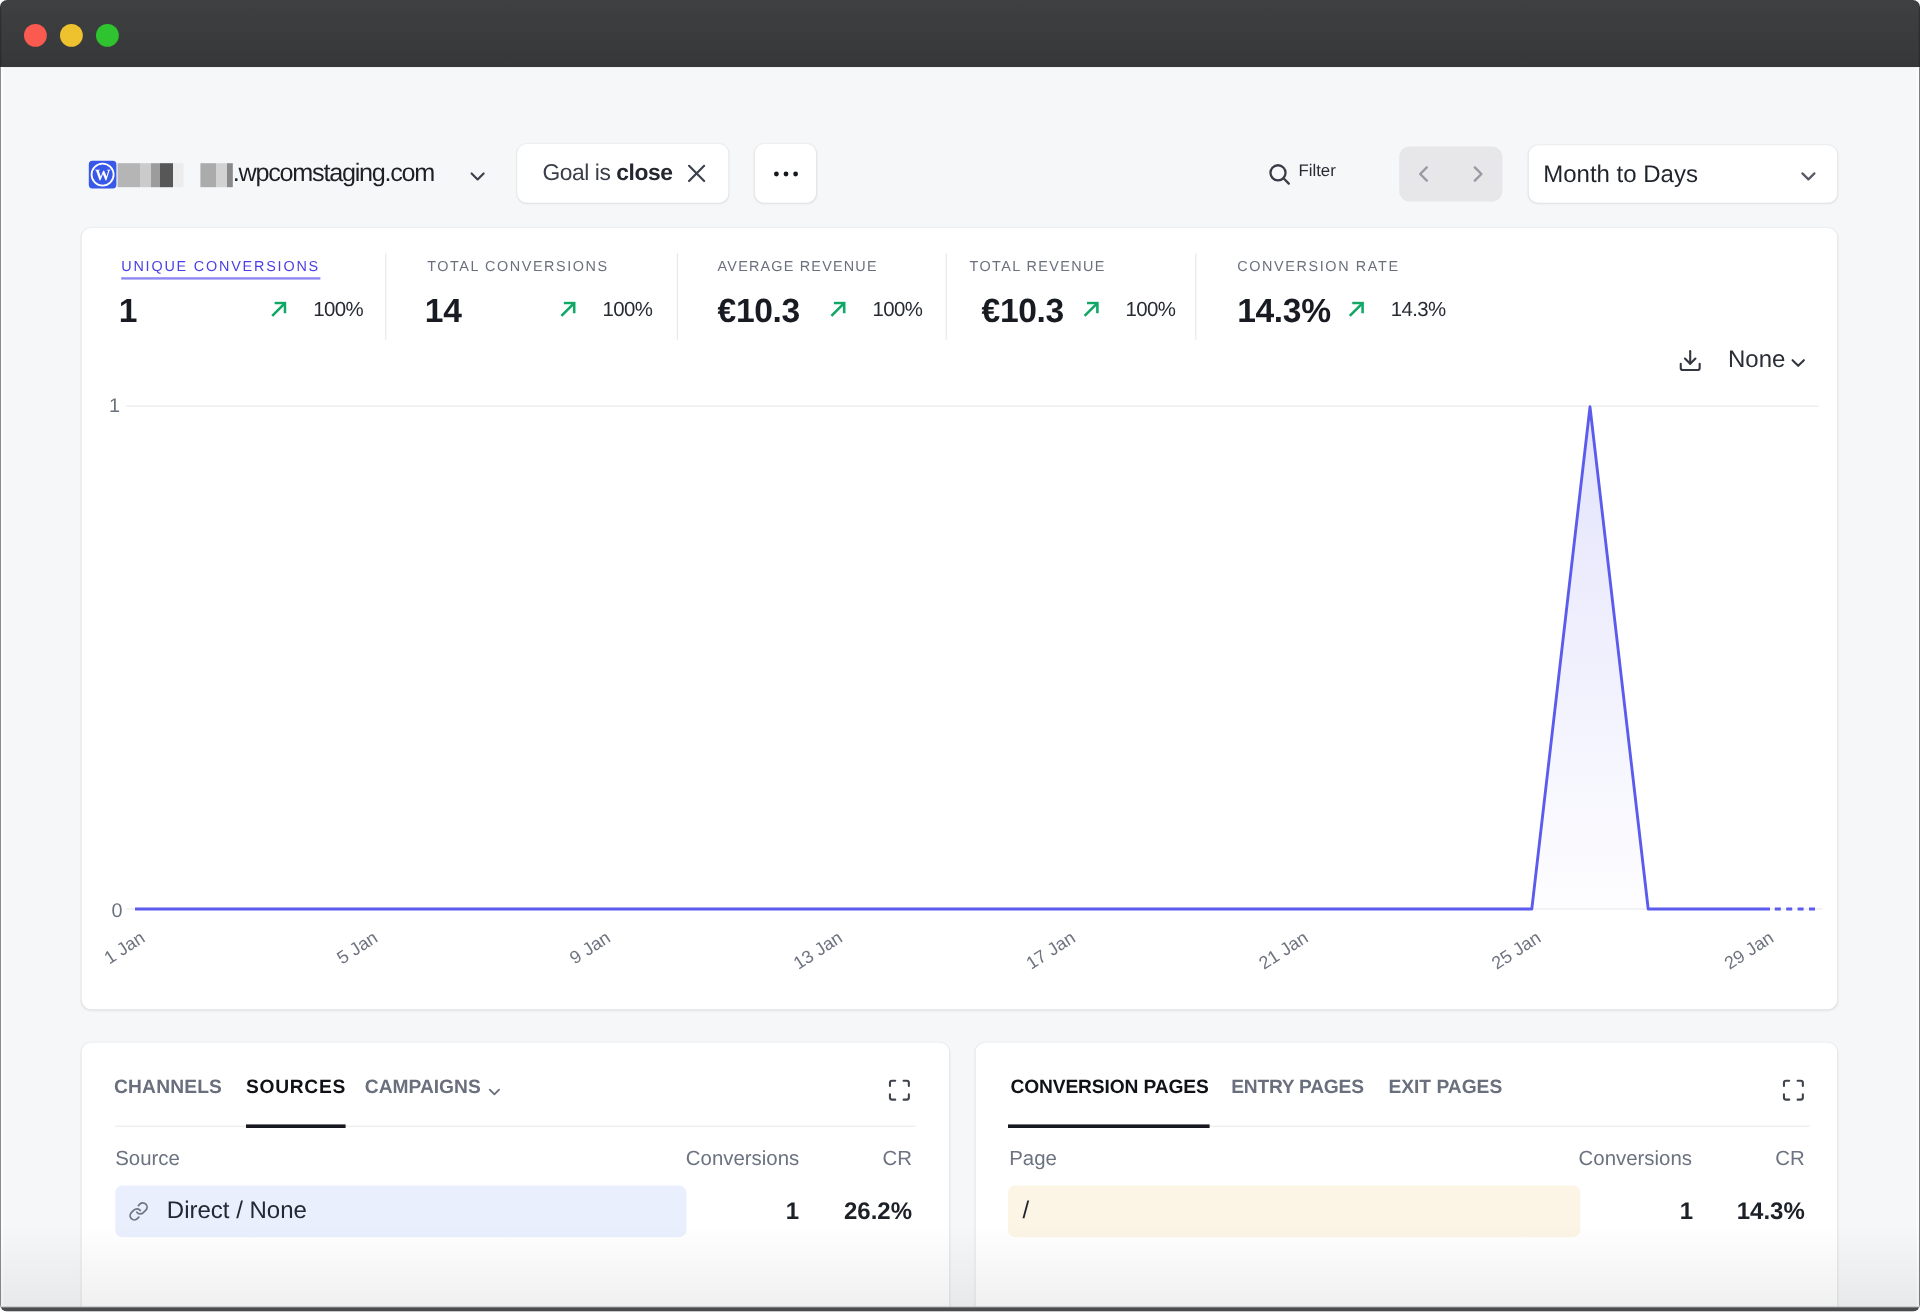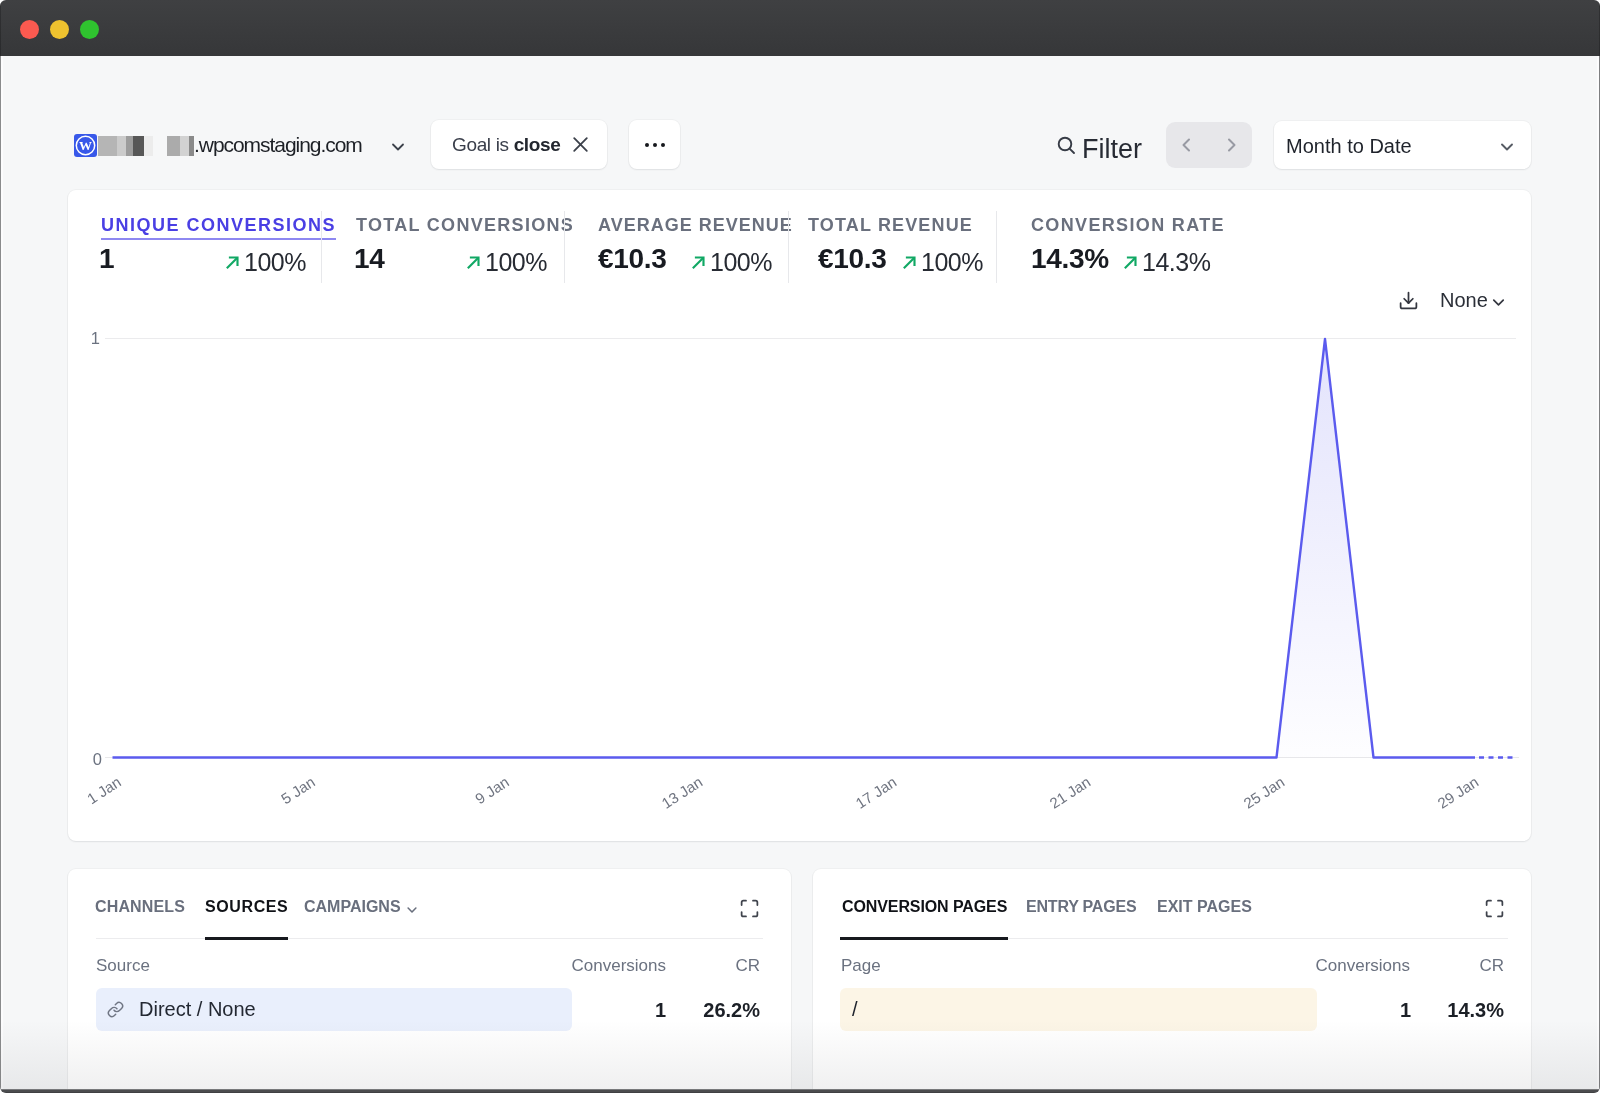--- a/index.html
+++ b/index.html
@@ -7,23 +7,23 @@
   .abs { position:absolute; }
   #win { position:absolute; left:0; top:0; width:1600px; height:1093px; border-radius:6px; overflow:hidden; background:#f6f7f8; }
   #titlebar { position:absolute; left:0; top:0; width:1600px; height:56px;
     background:linear-gradient(#3f4042,#363739); box-shadow:inset 1px 0 0 rgba(0,0,0,.22), inset -1px 0 0 rgba(0,0,0,.22); }
   .dot { position:absolute; top:19.5px; width:19px; height:19px; border-radius:50%; }
   #page { position:absolute; left:0; top:56px; width:1600px; height:1033px; background:#f6f7f8; }
   #botbar { position:absolute; left:0; top:1088.5px; width:1600px; height:4.5px; background:linear-gradient(#78797b 0 1px,#4b4c4e 1px 3px,#353638); border-radius:0 0 6px 6px; }
 
   .card { position:absolute; background:#fff; border-radius:8px; box-shadow:0 1px 2px rgba(16,24,40,.07), 0 0 0 1px rgba(16,24,40,.03); }
 
-  .statlabel { position:absolute; font-size:18px; font-weight:700; letter-spacing:.6px; color:#6a707e; white-space:nowrap; }
+  .statlabel { position:absolute; font-size:12px; font-weight:400; letter-spacing:.6px; color:#6a707e; white-space:nowrap; }
   .statval { position:absolute; font-size:28px; font-weight:700; color:#181b21; white-space:nowrap; letter-spacing:-.3px; }
-  .delta { position:absolute; display:flex; align-items:center; gap:5px; font-size:25px; letter-spacing:-.5px; color:#272b33; white-space:nowrap; }
+  .delta { position:absolute; display:flex; align-items:center; gap:22px; font-size:17px; letter-spacing:-.5px; color:#272b33; white-space:nowrap; }
   .vdiv { position:absolute; width:1px; background:#e7e8eb; }
 
   .xlab { position:absolute; font-size:15px; color:#6f7480; white-space:nowrap; transform:rotate(-33deg); transform-origin:100% 0%; }
 
   .tab { position:absolute; font-size:16px; font-weight:700; letter-spacing:.1px; color:#696f7d; white-space:nowrap; }
   .tab.active { color:#101217; }
   .th { position:absolute; font-size:17px; color:#6b7280; white-space:nowrap; }
   .tval { position:absolute; font-size:20px; font-weight:700; color:#1c2027; white-space:nowrap; }
 </style>
 </head>
@@ -60,32 +60,32 @@
   <div class="abs" style="left:629px; top:120px; width:51px; height:49px; display:flex; align-items:center; justify-content:center; gap:4px;">
     <i style="width:4px;height:4px;border-radius:50%;background:#16181d;"></i>
     <i style="width:4px;height:4px;border-radius:50%;background:#16181d;"></i>
     <i style="width:4px;height:4px;border-radius:50%;background:#16181d;"></i>
   </div>
 
   <svg class="abs" style="left:1056px; top:135px;" width="21" height="21" viewBox="0 0 21 21" fill="none">
     <circle cx="9" cy="9" r="6.3" stroke="#373c46" stroke-width="1.9"></circle>
     <path d="M13.8 13.8 L18 18" stroke="#373c46" stroke-width="1.9" stroke-linecap="round"></path>
   </svg>
-  <div class="abs" style="left:1082px; top:134px; font-size:27px; color:#272b34;">Filter</div>
+  <div class="abs" style="left:1082px; top:134px; font-size:14px; color:#272b34;">Filter</div>
 
   <div class="abs" style="left:1166px; top:122px; width:86px; height:46px; background:#e7e7ea; border-radius:9px;"></div>
   <svg class="abs" style="left:1178px; top:136px;" width="18" height="18" viewBox="0 0 18 18" fill="none">
       <path d="M11 3.5 L5.5 9 L11 14.5" stroke="#989aa3" stroke-width="2" stroke-linecap="round" stroke-linejoin="round"></path>
     </svg>
   <svg class="abs" style="left:1222px; top:136px;" width="18" height="18" viewBox="0 0 18 18" fill="none">
       <path d="M7 3.5 L12.5 9 L7 14.5" stroke="#989aa3" stroke-width="2" stroke-linecap="round" stroke-linejoin="round"></path>
     </svg>
 
   <div class="card" style="left:1274px; top:121px; width:257px; height:48px;"></div>
-  <div class="abs" style="left:1286px; top:135px; font-size:20px; color:#1f232b;">Month to Date</div>
+  <div class="abs" style="left:1286px; top:135px; font-size:20px; color:#1f232b;">Month to Days</div>
   <svg class="abs" style="left:1498px; top:138px;" width="18" height="18" viewBox="0 0 18 18" fill="none">
       <path d="M4 6.5 L9 11.5 L14 6.5" stroke="#565b64" stroke-width="1.9" stroke-linecap="round" stroke-linejoin="round"></path>
     </svg>
 
   <div class="card" style="left:68px; top:190px; width:1463px; height:651px;"></div>
 
   <div class="statlabel" style="left:101px; top:215px; color:#4a3fe4; letter-spacing:1.5px; border-bottom:2px solid #8e88f1; padding-bottom:2px;">UNIQUE CONVERSIONS</div>
   <div class="statval" style="left:99px; top:243px;">1</div>
   <div class="delta" style="left:225px; top:248px;">
       <svg width="14" height="14" viewBox="0 0 13 13" fill="none" style="margin-top:0;">

